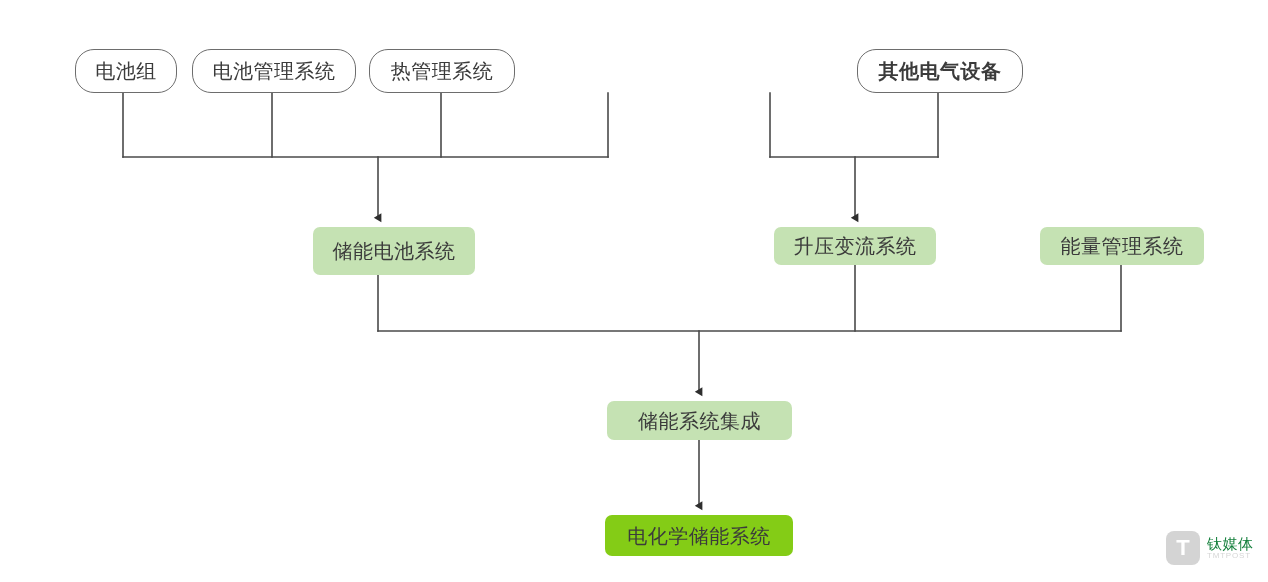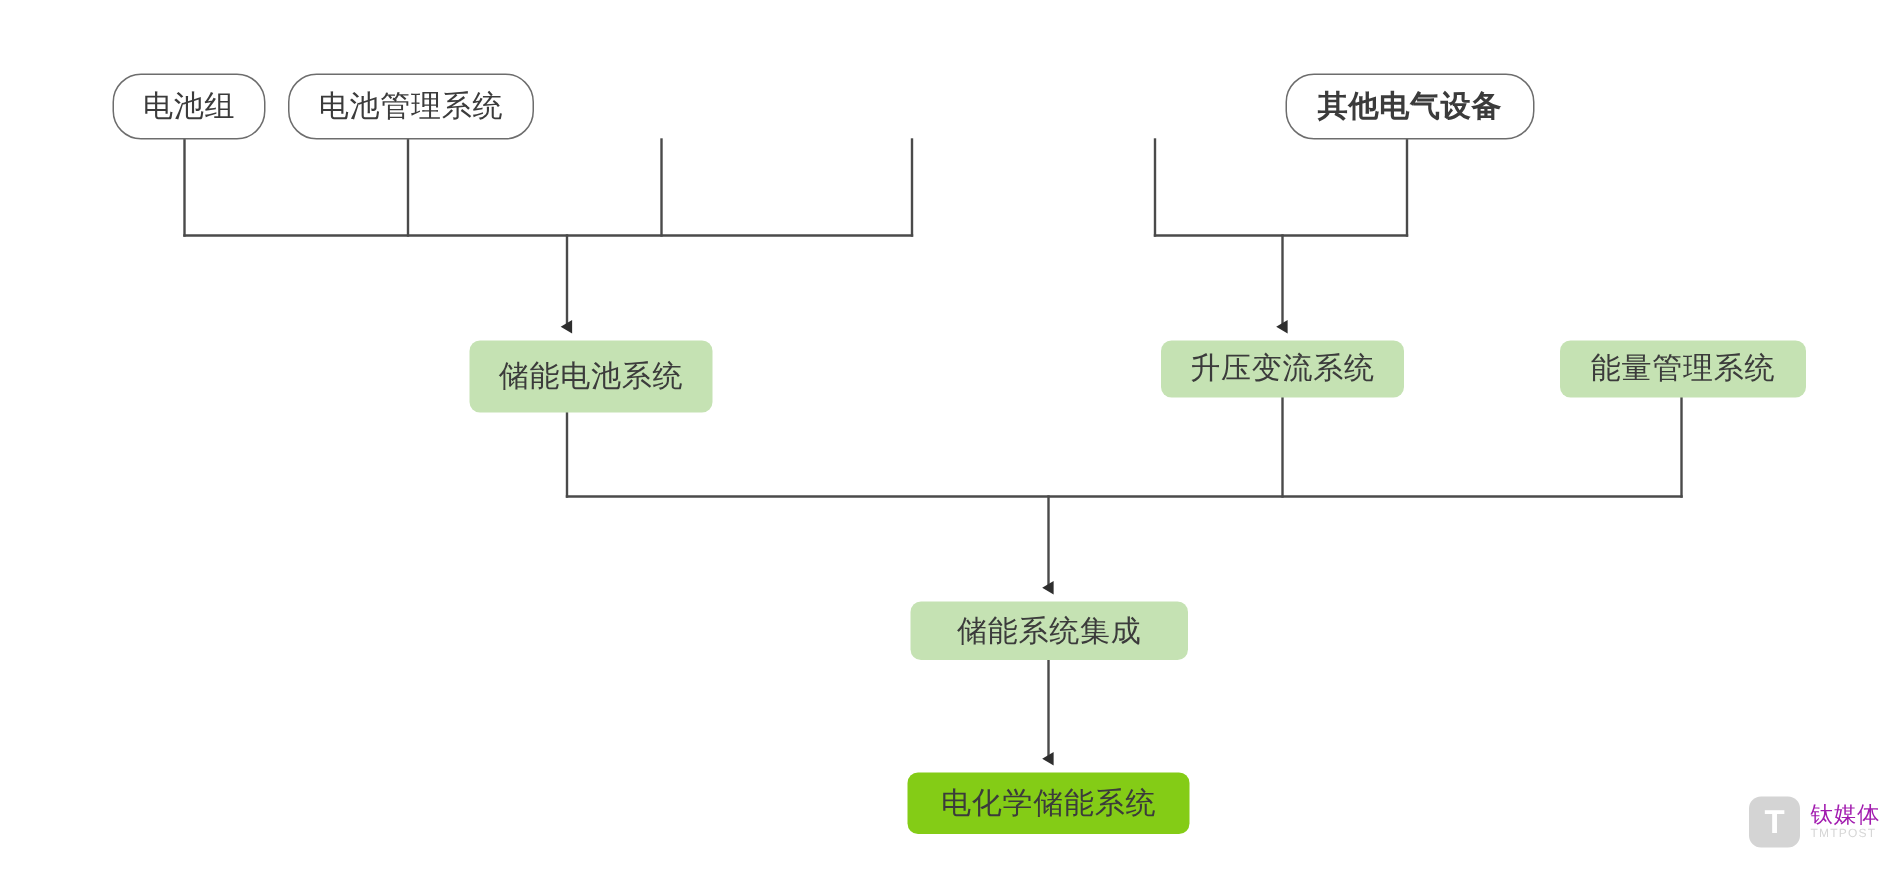--- a/index.html
+++ b/index.html
@@ -92,21 +92,21 @@
   }
   #wm-text {
     display: flex;
     flex-direction: column;
     justify-content: center;
     gap: 1px;
   }
   #wm-cn {
     font-family: "Liberation Sans", sans-serif;
     font-size: 15px;
-    color: #a21caf;
+    color: #15803d;
     line-height: 1;
     letter-spacing: 0.5px;
   }
   #wm-en {
     font-family: "Liberation Sans", sans-serif;
     font-size: 8px;
     color: #d6d6d6;
     line-height: 1;
     letter-spacing: 0.8px;
   }
@@ -148,20 +148,23 @@
   </svg>
 
   <div class="node node-plain" style="left:75px; top:49px; width:102px; height:44px;">
     <span class="node-label">电池组</span>
   </div>
 
   <div class="node node-plain" style="left:192px; top:49px; width:164px; height:44px;text-align:right;">
     <span class="node-label">电池管理系统</span>
   </div>
 
+  <div class="node node-plain" style="left:369px; top:49px; width:146px; height:44px;">
+    <span class="node-label">热管理系统</span>
+  </div>
 
 
 
   <div class="node node-plain" style="left:857px; top:49px; width:166px; height:44px;font-weight:bold;">
     <span class="node-label">其他电气设备</span>
   </div>
 
   <div class="node node-green" style="left:297px; top:227px; width:162px; height:48px;margin-left:16px;">
     <span class="node-label">储能电池系统</span>
   </div>

